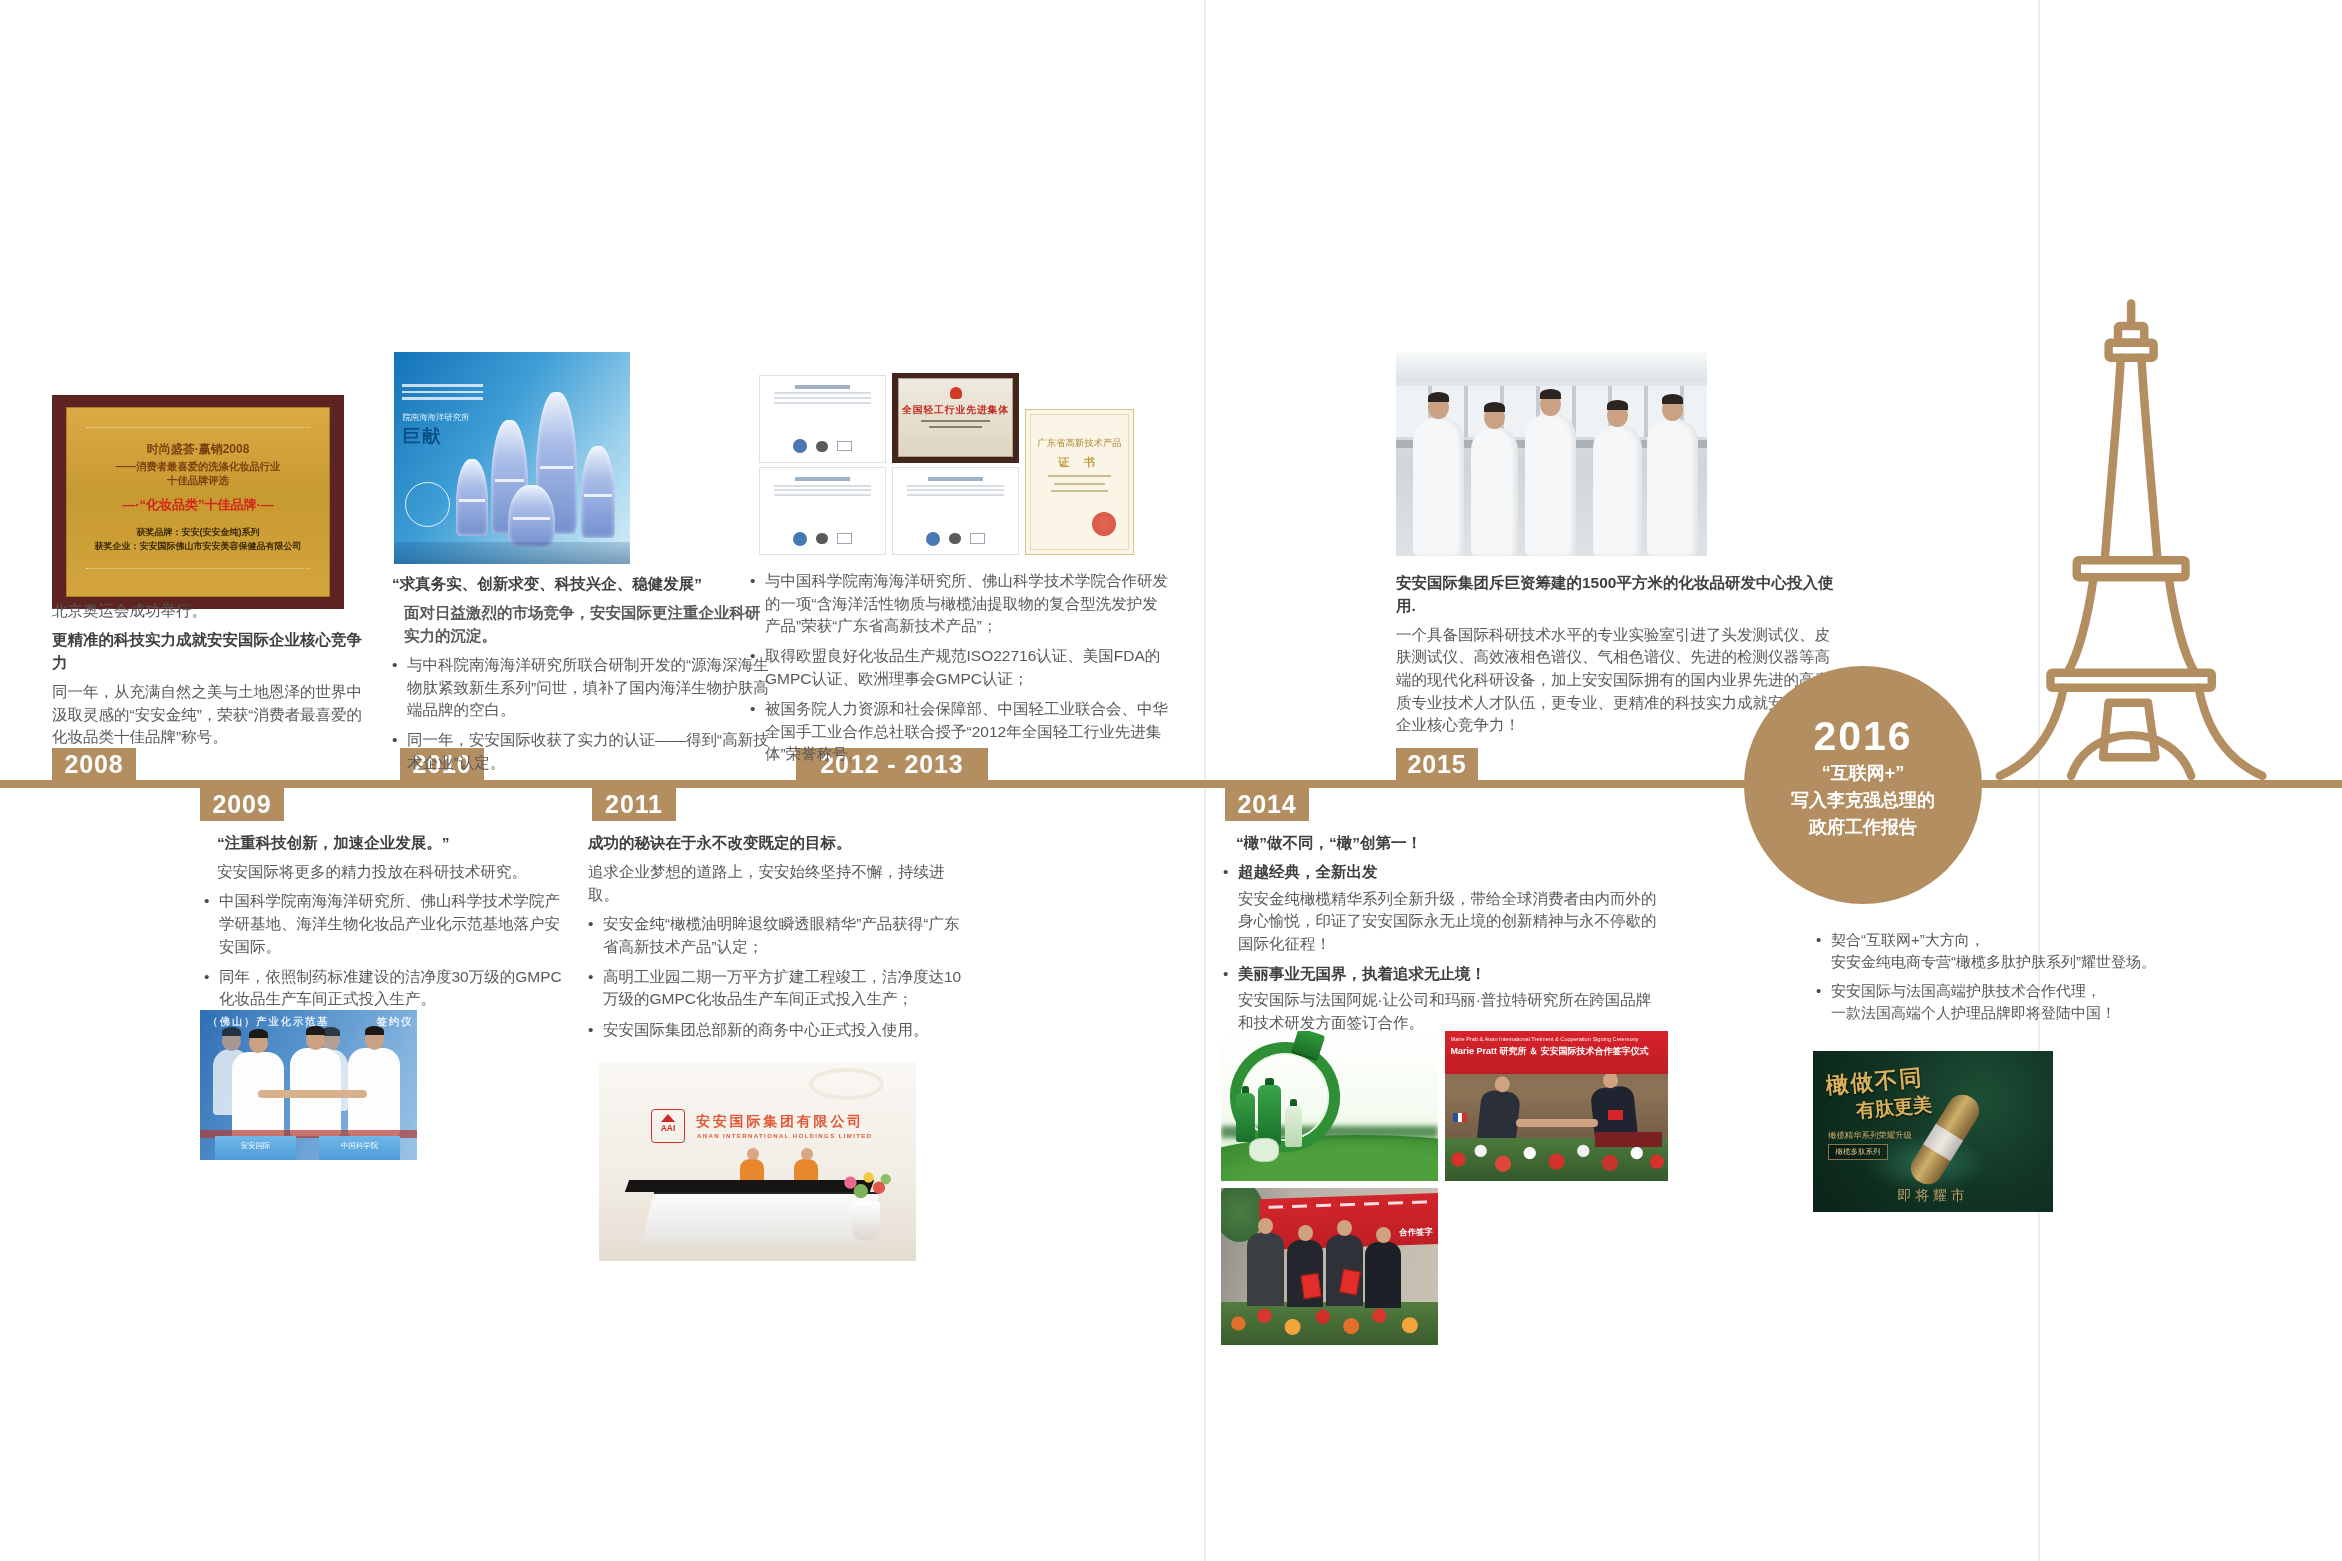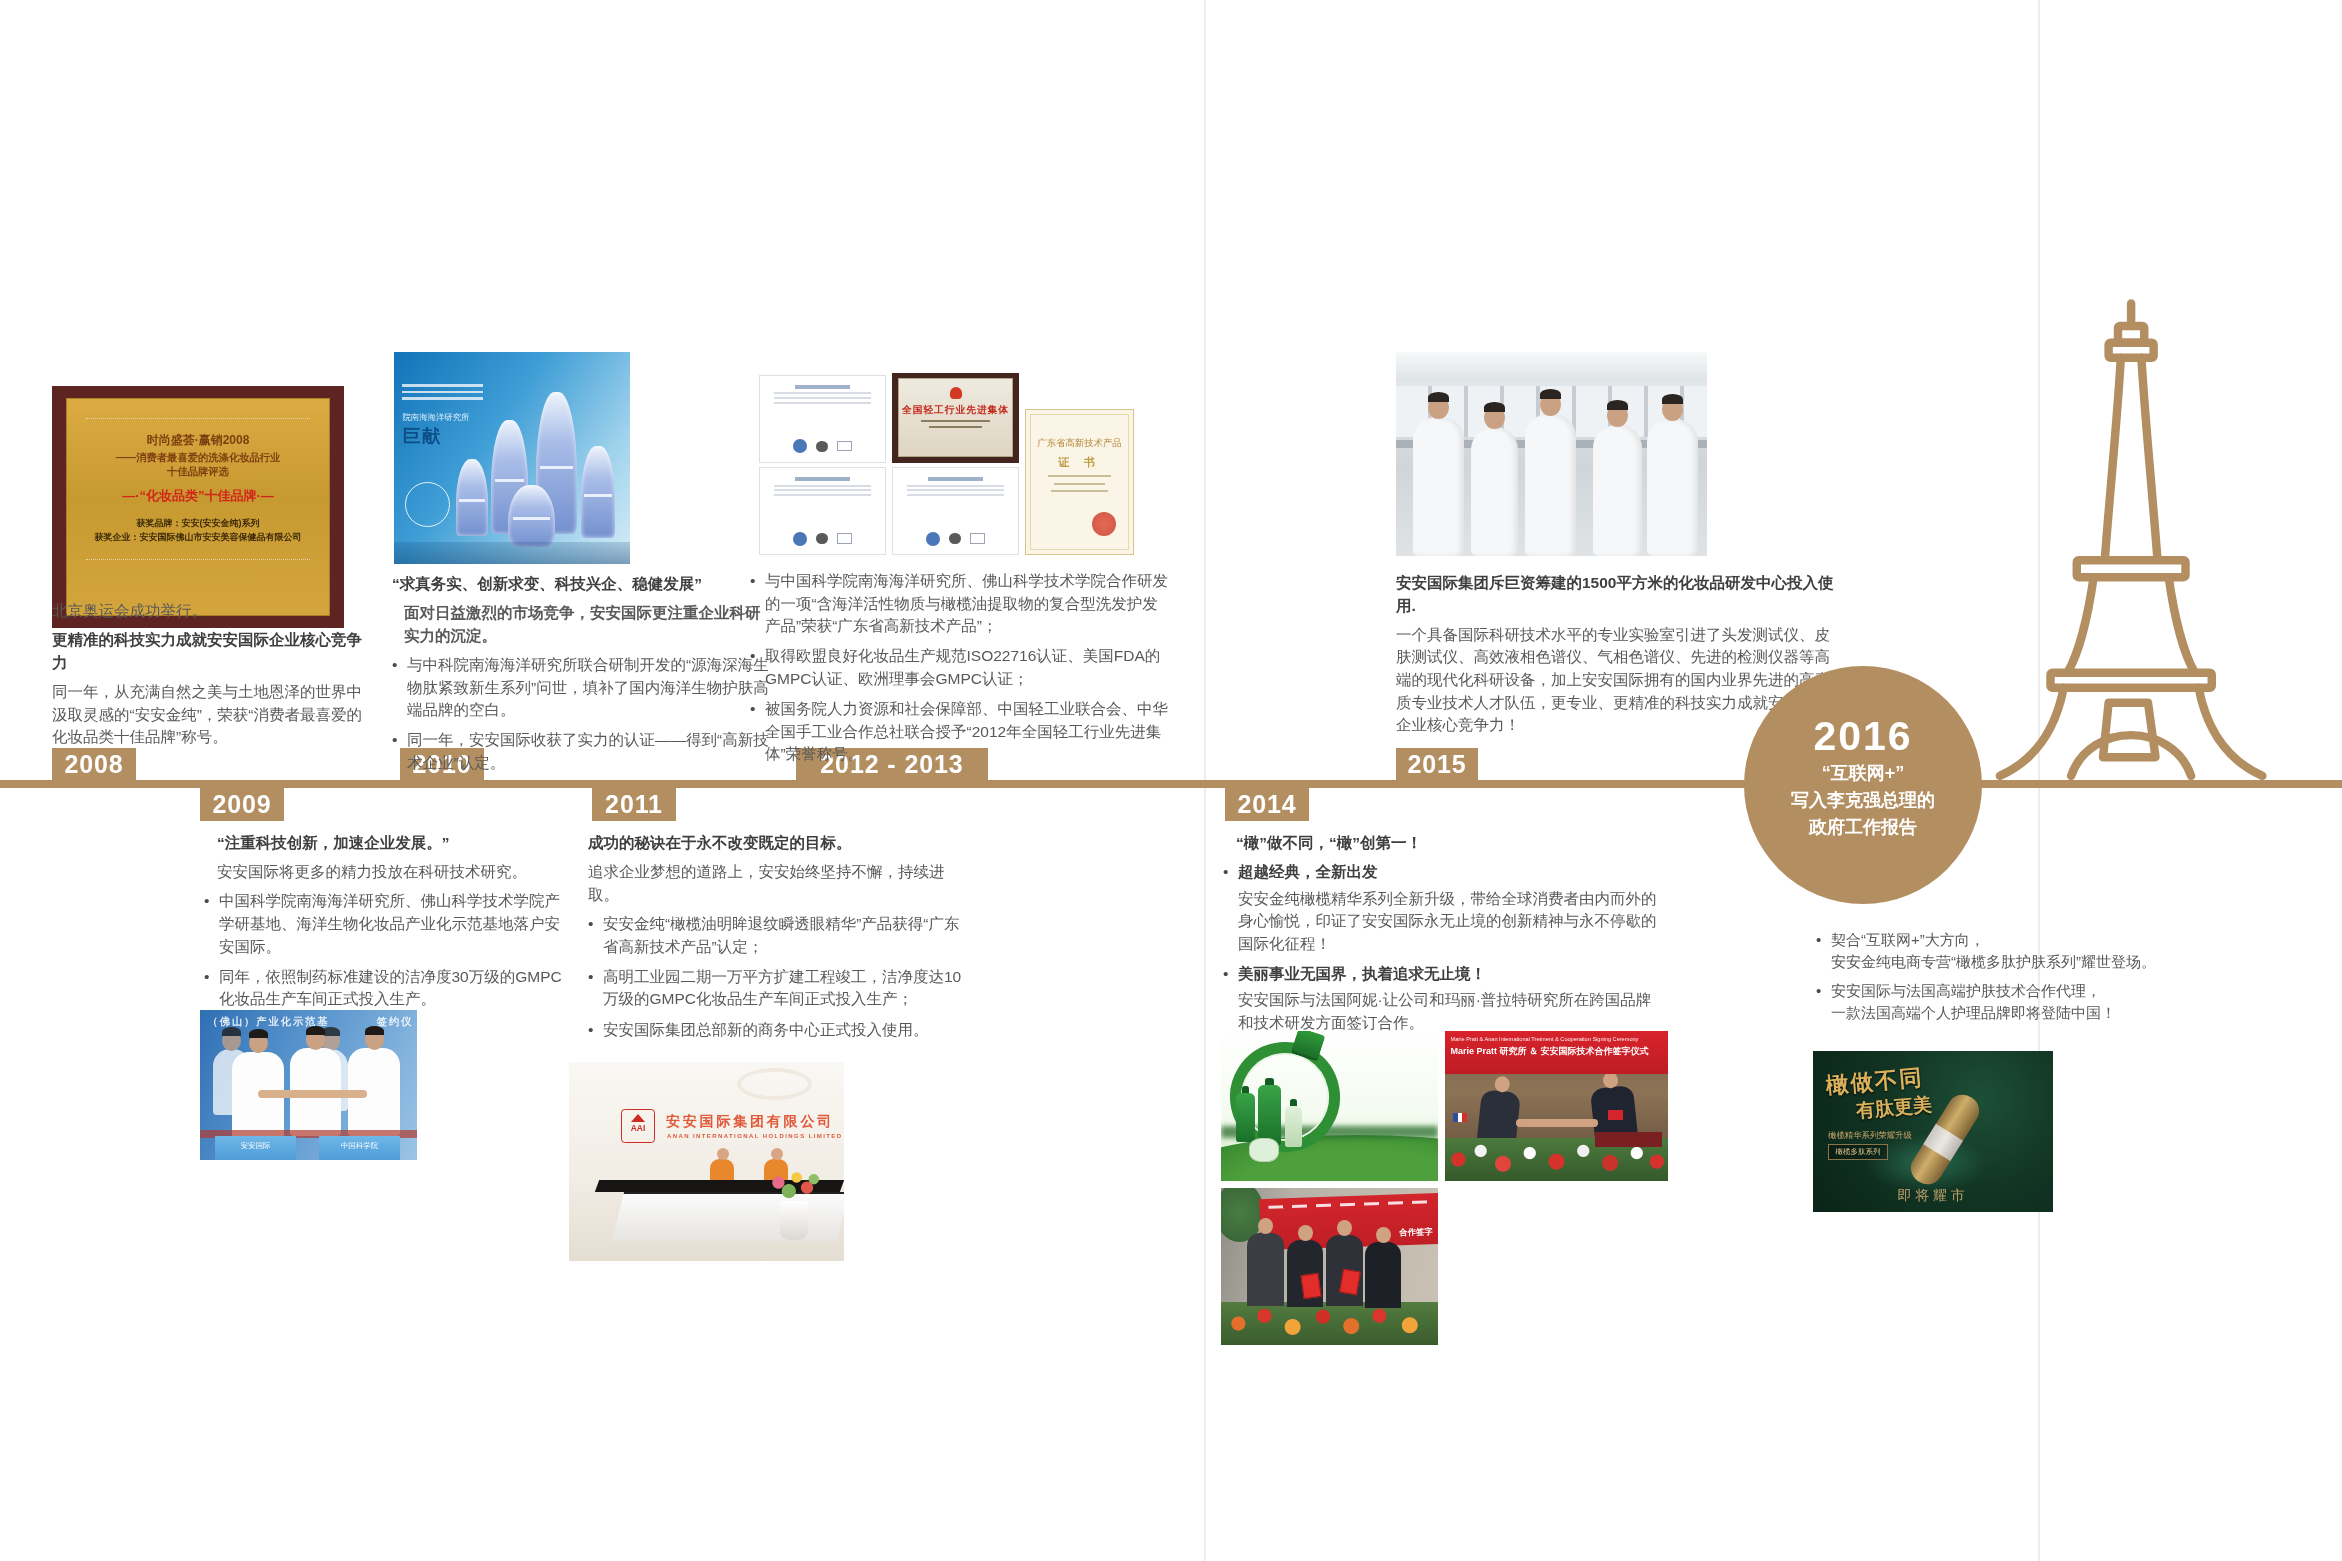--- a/index.html
+++ b/index.html
@@ -199,21 +199,21 @@
 
 <div class="canvas">
 
   <div class="vline" style="left:1204px;"></div>
   <div class="vline" style="left:2038px;"></div>
 
   <div class="tl-bar"></div>
 
   <div class="badge up" style="left:52px;width:84px;">2008</div>
 
-  <div class="ph plaque" style="left:52px;top:386px;width:292px;height:242px;">
+  <div class="ph plaque" style="left:52px;top:395px;width:292px;height:214px;">
     <div class="gold">
       <div class="plq-orn"></div>
       <div class="plq-t1">时尚盛荟·赢销2008</div>
       <div class="plq-t2">——消费者最喜爱的洗涤化妆品行业</div>
       <div class="plq-t3">十佳品牌评选</div>
       <div class="plq-award">—·“化妆品类”十佳品牌·—</div>
       <div class="plq-brand">获奖品牌：安安(安安金纯)系列</div>
       <div class="plq-co">获奖企业：安安国际佛山市安安美容保健品有限公司</div>
       <div class="plq-orn bot"></div>
     </div>
@@ -281,21 +281,21 @@
   <div class="tb" style="left:588px;top:832px;width:382px;">
     <p class="quote" style="margin-left:0;">成功的秘诀在于永不改变既定的目标。</p>
     <p class="intro" style="margin-left:0;">追求企业梦想的道路上，安安始终坚持不懈，持续进取。</p>
     <ul class="bullets">
       <li>安安金纯“橄榄油明眸退纹瞬透眼精华”产品获得“广东省高新技术产品”认定；</li>
       <li>高明工业园二期一万平方扩建工程竣工，洁净度达10万级的GMPC化妆品生产车间正式投入生产；</li>
       <li>安安国际集团总部新的商务中心正式投入使用。</li>
     </ul>
   </div>
 
-  <div class="ph lobby" style="left:569px;top:1062px;width:275px;height:199px;">
+  <div class="ph lobby" style="left:599px;top:1062px;width:317px;height:199px;">
     <div class="cl-light"></div>
     <div class="logo-box">
       <div class="logo-roof"></div>
       <div>AAI</div>
     </div>
     <div class="lobby-cn">安安国际集团有限公司</div>
     <div class="lobby-en">ANAN INTERNATIONAL HOLDINGS LIMITED</div>
     <div class="recep" style="left:141px;top:97px;"></div>
     <div class="recep" style="left:195px;top:97px;"></div>
     <div class="desk-top"></div>

